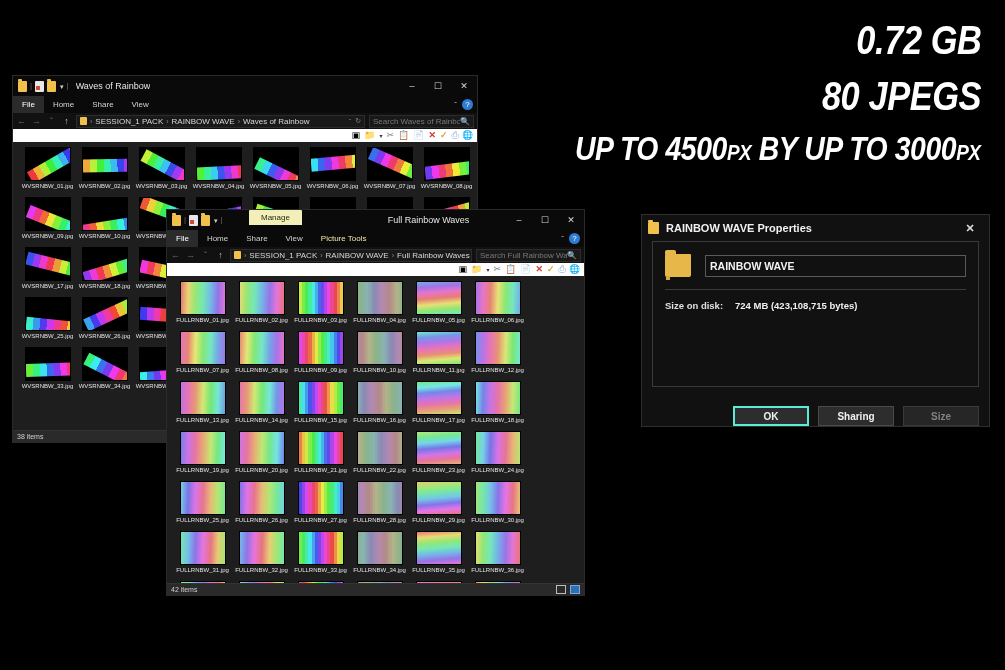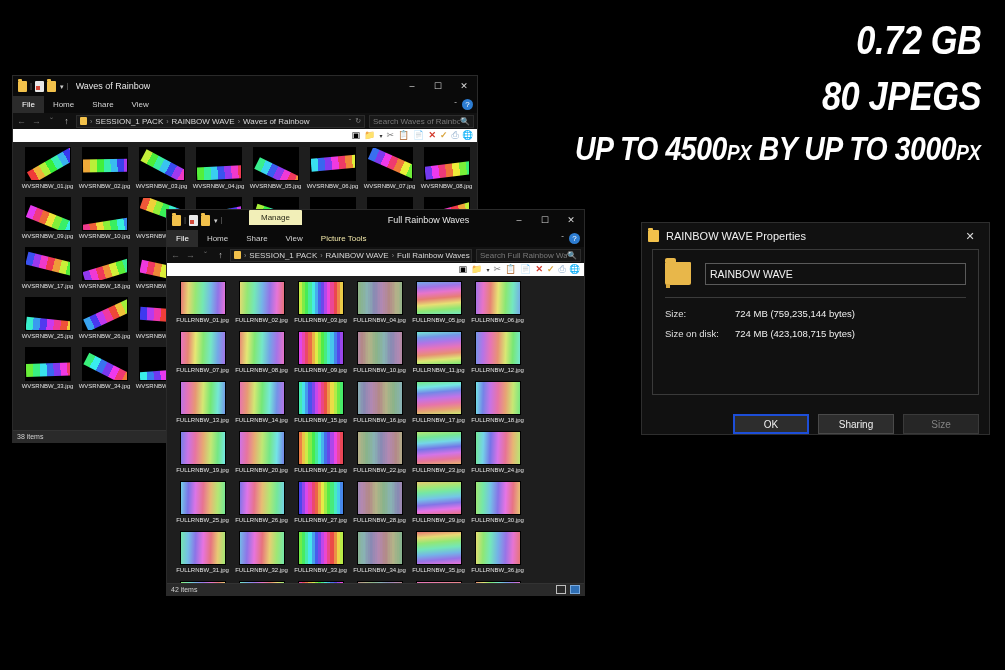--- a/index.html
+++ b/index.html
@@ -224,21 +224,21 @@
   .info-label { width: 70px; color: #e0e0e0; font-size: 9.5px; flex: none; }
   .info-value { color: #f0f0f0; font-size: 9.5px; }
   .dlg-buttons {
     display: flex; justify-content: flex-end; gap: 9px; padding: 9px 10px 0;
   }
   .dbtn {
     width: 76px; height: 20px; font-size: 10px; color: #f0f0f0;
     background: #2d2d2d; border: 1px solid #4a4a4a;
     display: flex; align-items: center; justify-content: center;
   }
-  .dbtn.primary { border: 2px solid #1d4ed8; }
+  .dbtn.primary { border: 2px solid #5eead4; }
   .dbtn.disabled { color: #828282; background: #262626; border-color: #3a3a3a; }
 </style>
 </head>
 <body>
 
 <div id="root">
 
   <div class="promo promo-1">0.72 GB</div>
   <div class="promo promo-2">80 JPEGS</div>
   <div class="promo promo-3">
@@ -787,44 +787,40 @@
 
     <div class="statusbar">
       <span class="status-text">42 items</span>
       <span class="status-right">
         <span class="vbtn list"></span>
         <span class="vbtn tiles"></span>
       </span>
     </div>
   </div>
 
-  <div class="dlg" style="left:641px; top:222px; width:349px; height:213px;">
+  <div class="dlg" style="left:641px; top:214px; width:349px; height:213px;font-weight:bold;">
 
     <div class="dlg-title">
       <span class="dlg-ico"></span>
       <span class="dlg-title-text">RAINBOW WAVE Properties</span>
       <span class="dlg-close">✕</span>
     </div>
 
     <div class="dlg-body">
 
       <div class="tabpanel">
         <div class="name-row">
           <span class="big-folder"></span>
           <div class="name-field">
             <span>RAINBOW WAVE</span>
           </div>
         </div>
         <div class="divider"></div>
 
         <div class="info-row">
-          <span class="info-label">Size:</span>
-          <span class="info-value">724 MB (759,235,144 bytes)</span>
-        </div>
-        <div class="info-row">
           <span class="info-label">Size on disk:</span>
           <span class="info-value">724 MB (423,108,715 bytes)</span>
         </div>
       </div>
     </div>
 
     <div class="dlg-buttons">
       <div class="dbtn primary">OK</div>
       <div class="dbtn">Sharing</div>
       <div class="dbtn disabled">Size</div>

